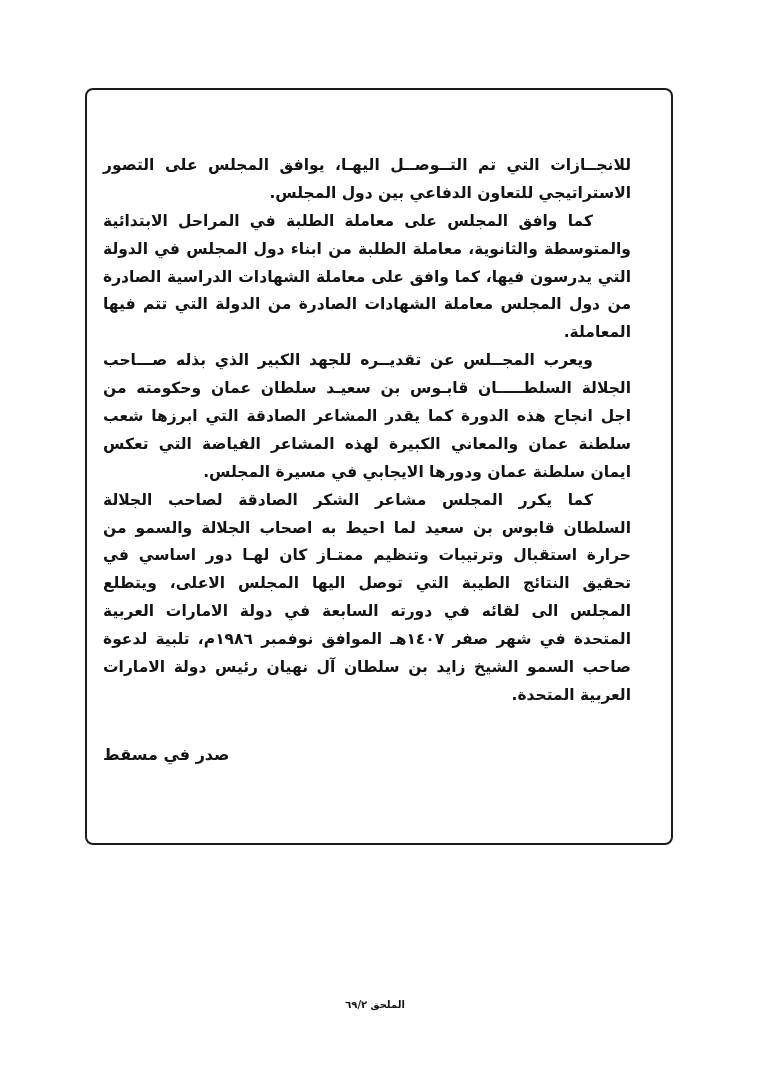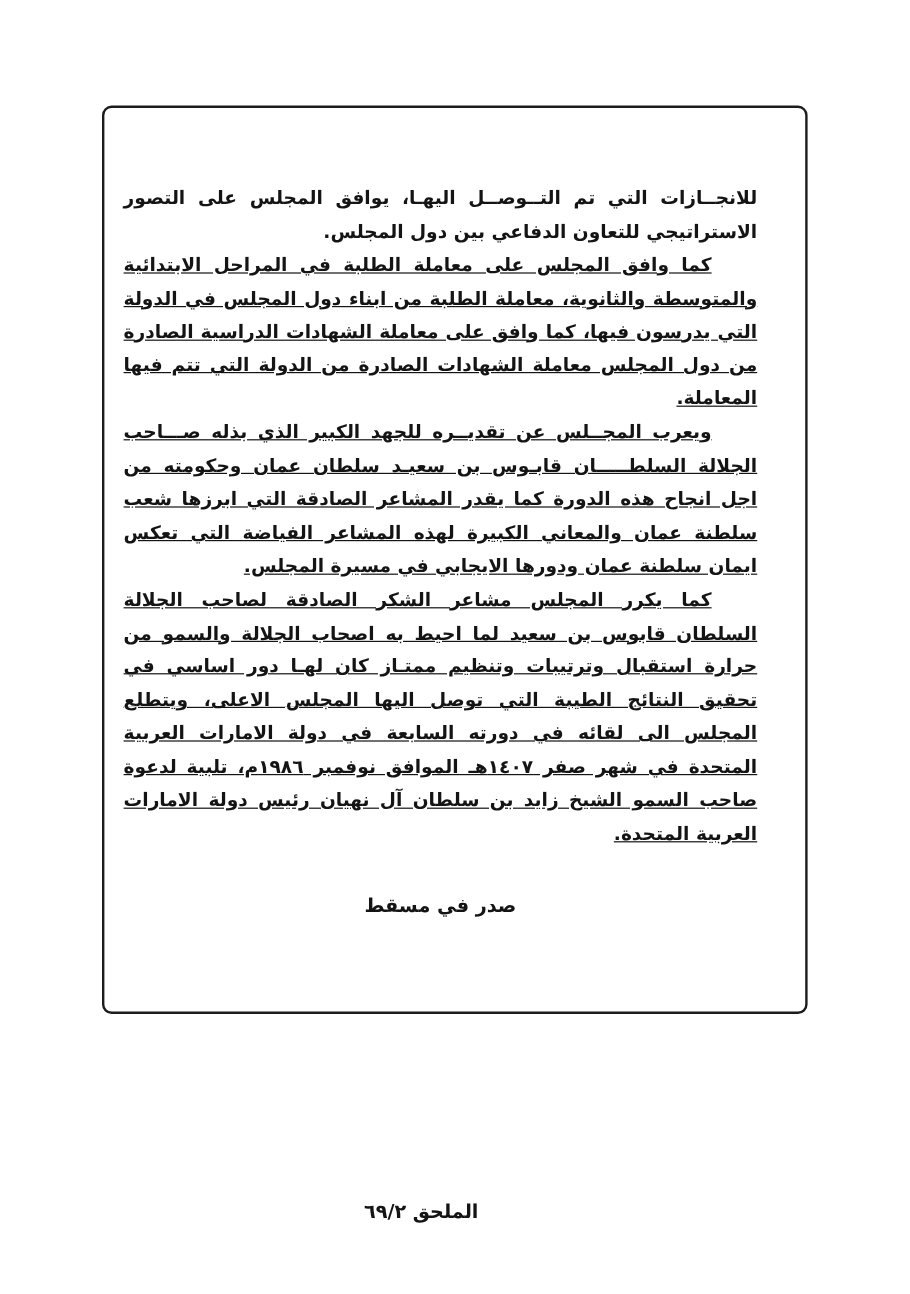--- a/index.html
+++ b/index.html
@@ -40,40 +40,40 @@
     font-size: 15.5px;
     line-height: 1.8;
     font-weight: bold;
     color: #141414;
   }
   .content p.para {
     margin: 0;
   }
   .content p.indent {
     text-indent: 38px;
-    text-decoration: underline;
   }
   .sig {
     margin-top: 28px;
-    text-align: center;
+    text-align: left;
     font-size: 16px;
     line-height: 2.15;
     font-weight: bold;
   }
   .footer {
     position: absolute;
     left: 0;
     top: 996px;
     width: 702px;
     text-align: center;
     direction: rtl;
     font-weight: bold;
-    font-size: 16px;
+    font-size: 10px;
     line-height: 1.7;
     color: #141414;
+    padding-left: 24px;
   }
 </style>
 </head>
 <body>
 
 <div class="page">
 
   <div class="frame"></div>
 
   <div class="content">

